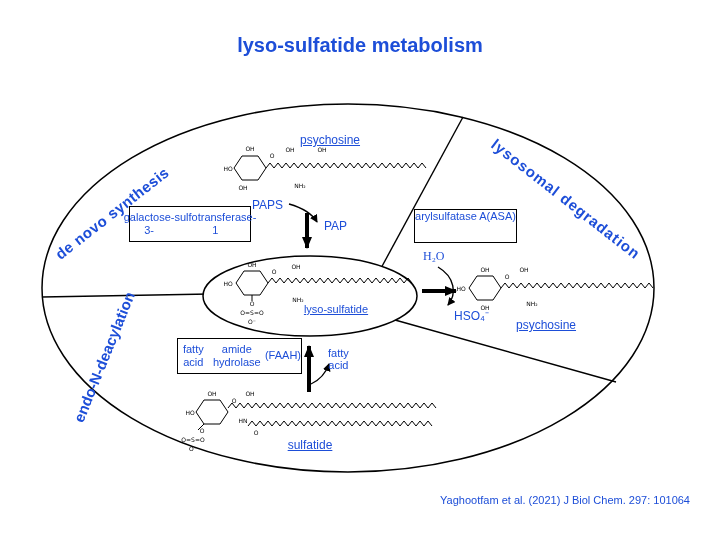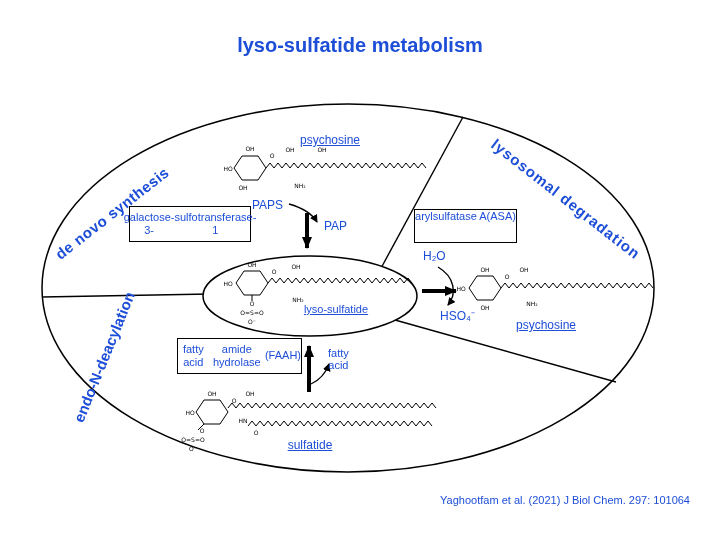--- a/index.html
+++ b/index.html
@@ -148,22 +148,22 @@
     <span>(FAAH)</span>
   </div>
 
   <div class="lbl u c" style="left:330px; top:133px;">psychosine</div>
   <div class="lbl u c small" style="left:336px; top:303px;">lyso-sulfatide</div>
   <div class="lbl u c" style="left:546px; top:318px;">psychosine</div>
   <div class="lbl u c" style="left:310px; top:438px;">sulfatide</div>
 
   <div class="lbl" style="left:252px; top:198px;">PAPS</div>
   <div class="lbl" style="left:324px; top:219px;">PAP</div>
-  <div class="lbl" style="left:423px; top:249px;">H₂O</div>
-  <div class="lbl" style="left:440px; top:307px;">HSO₄⁻</div>
+  <div class="lbl" style="left:423px; top:249px;font-family:Liberation Serif, serif;">H₂O</div>
+  <div class="lbl" style="left:454px; top:307px;">HSO₄⁻</div>
   <div class="fatty" style="left:328px; top:347px;text-align:center;">
     <div>fatty</div>
     <div>acid</div>
   </div>
 
   <div class="citation">Yaghootfam et al. (2021) J Biol Chem. 297: 101064</div>
 
 </div>
 
 </body></html>

